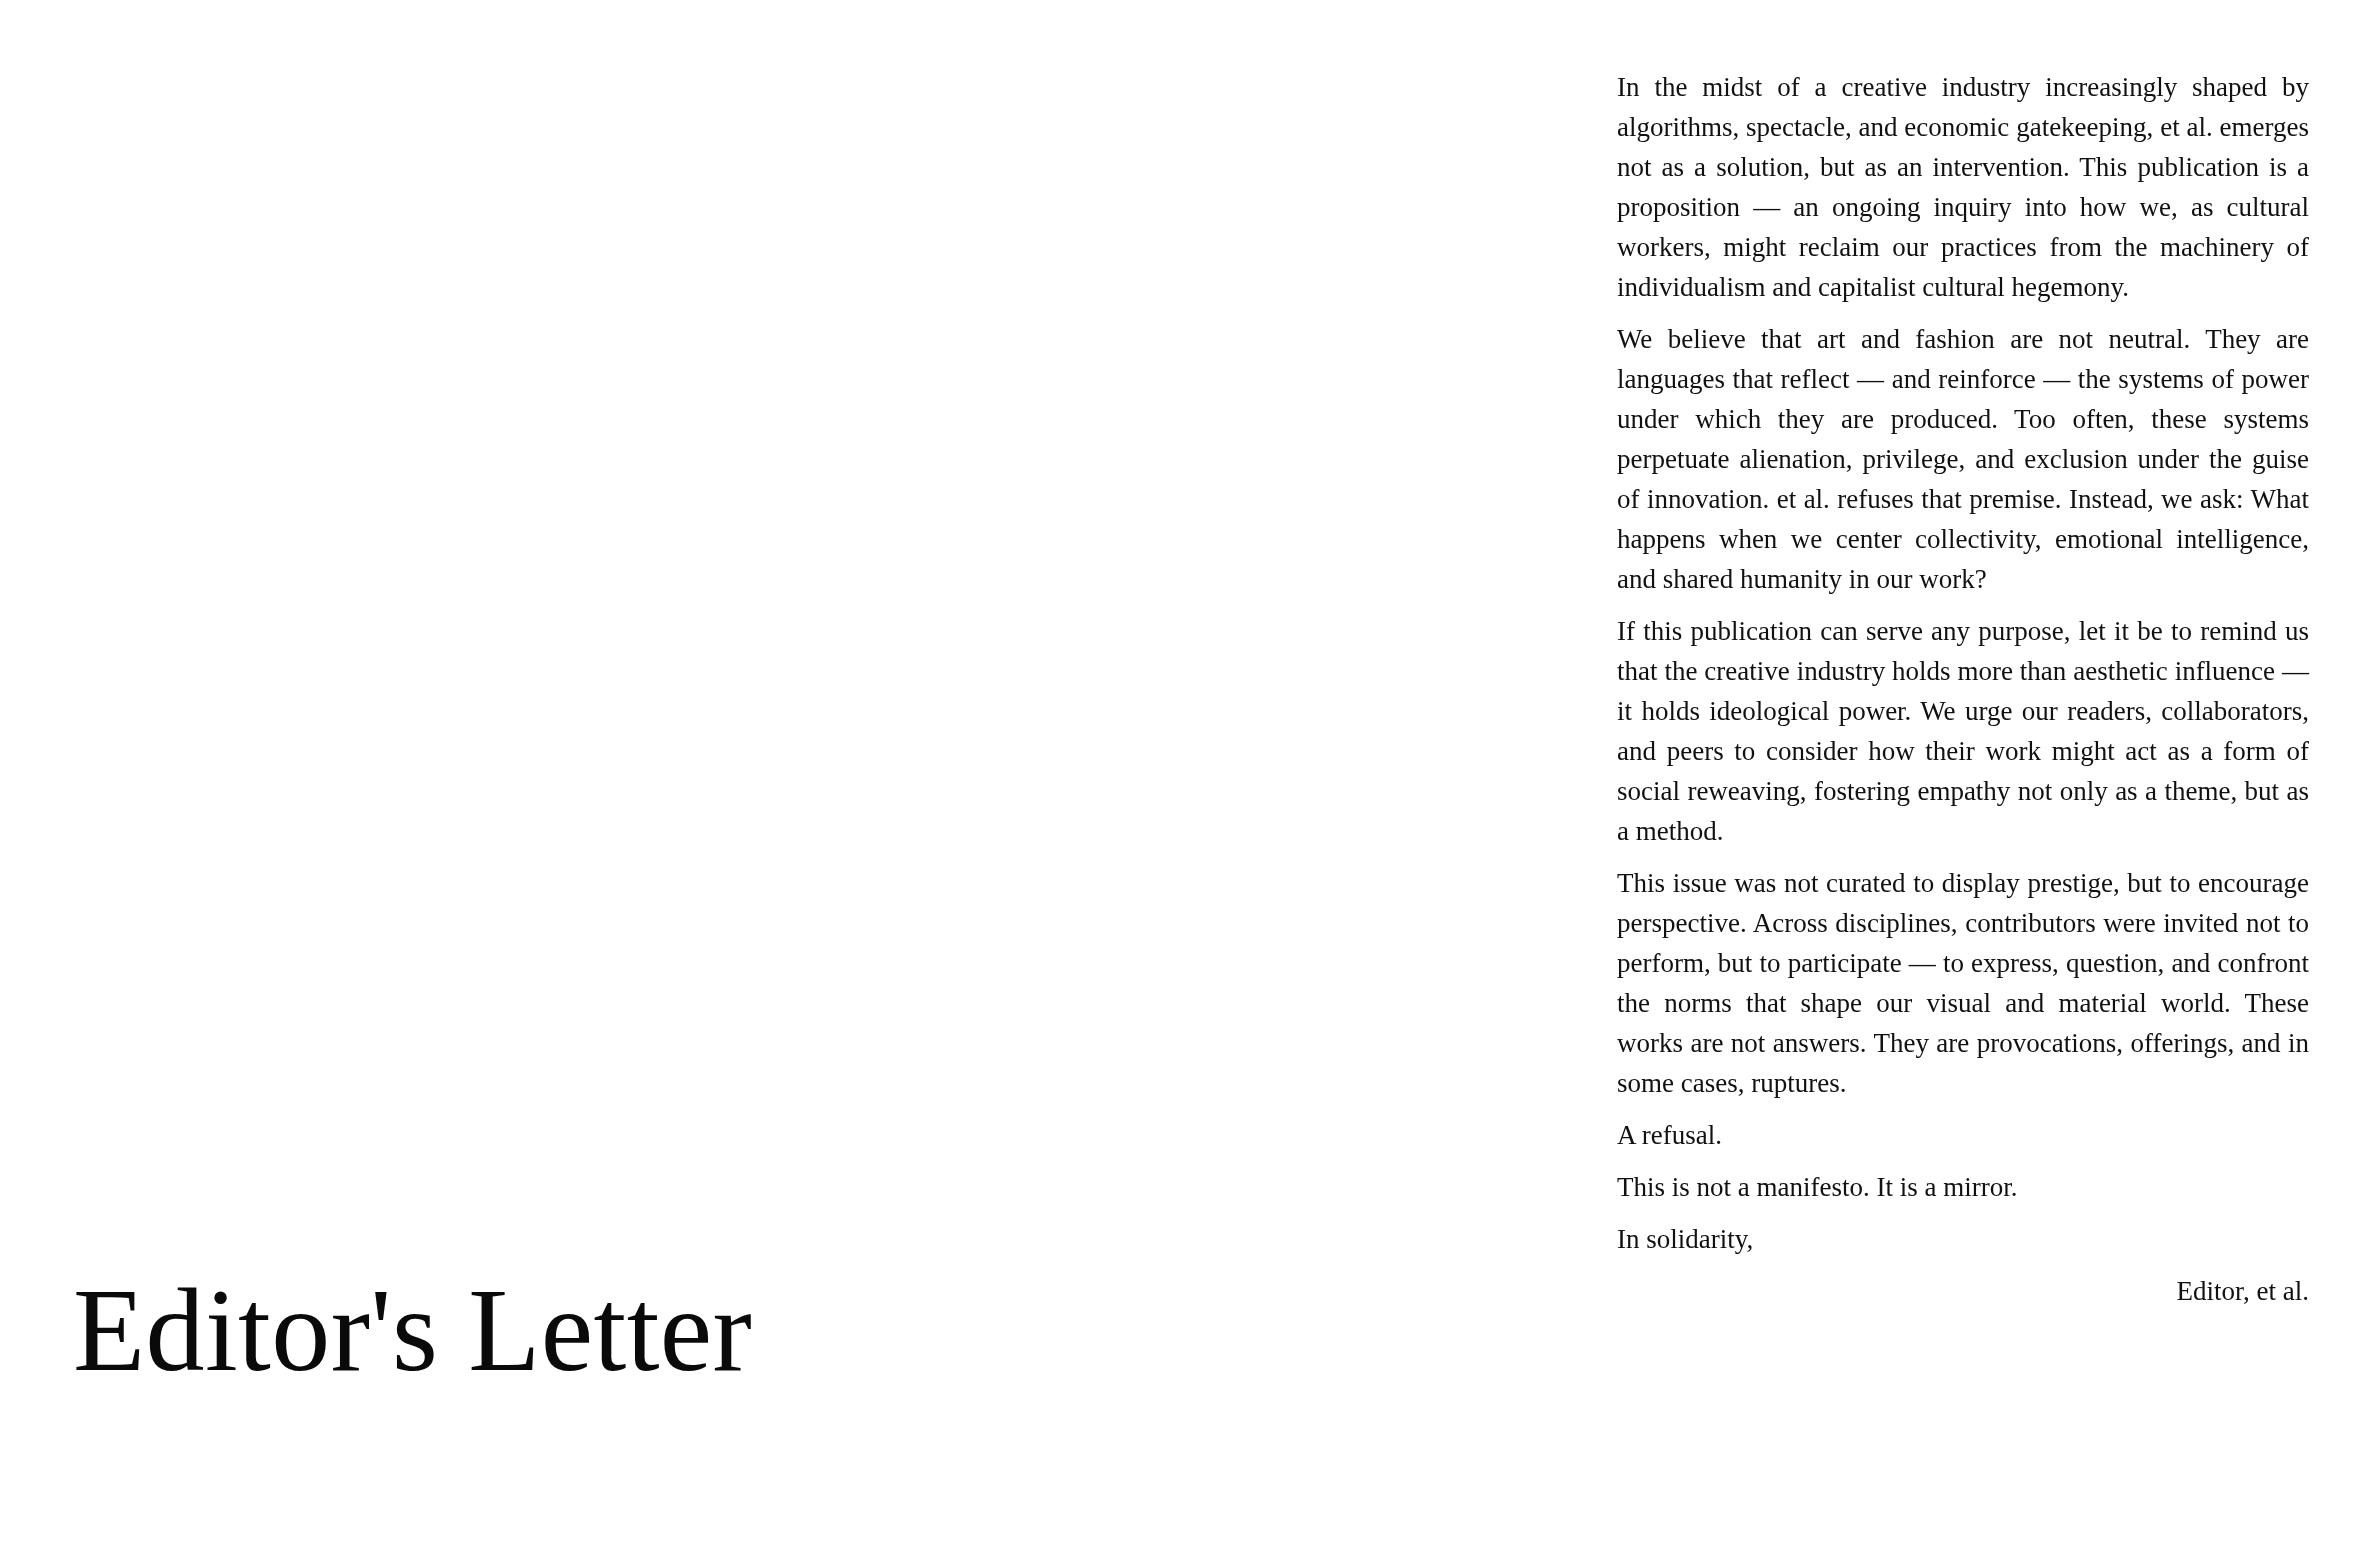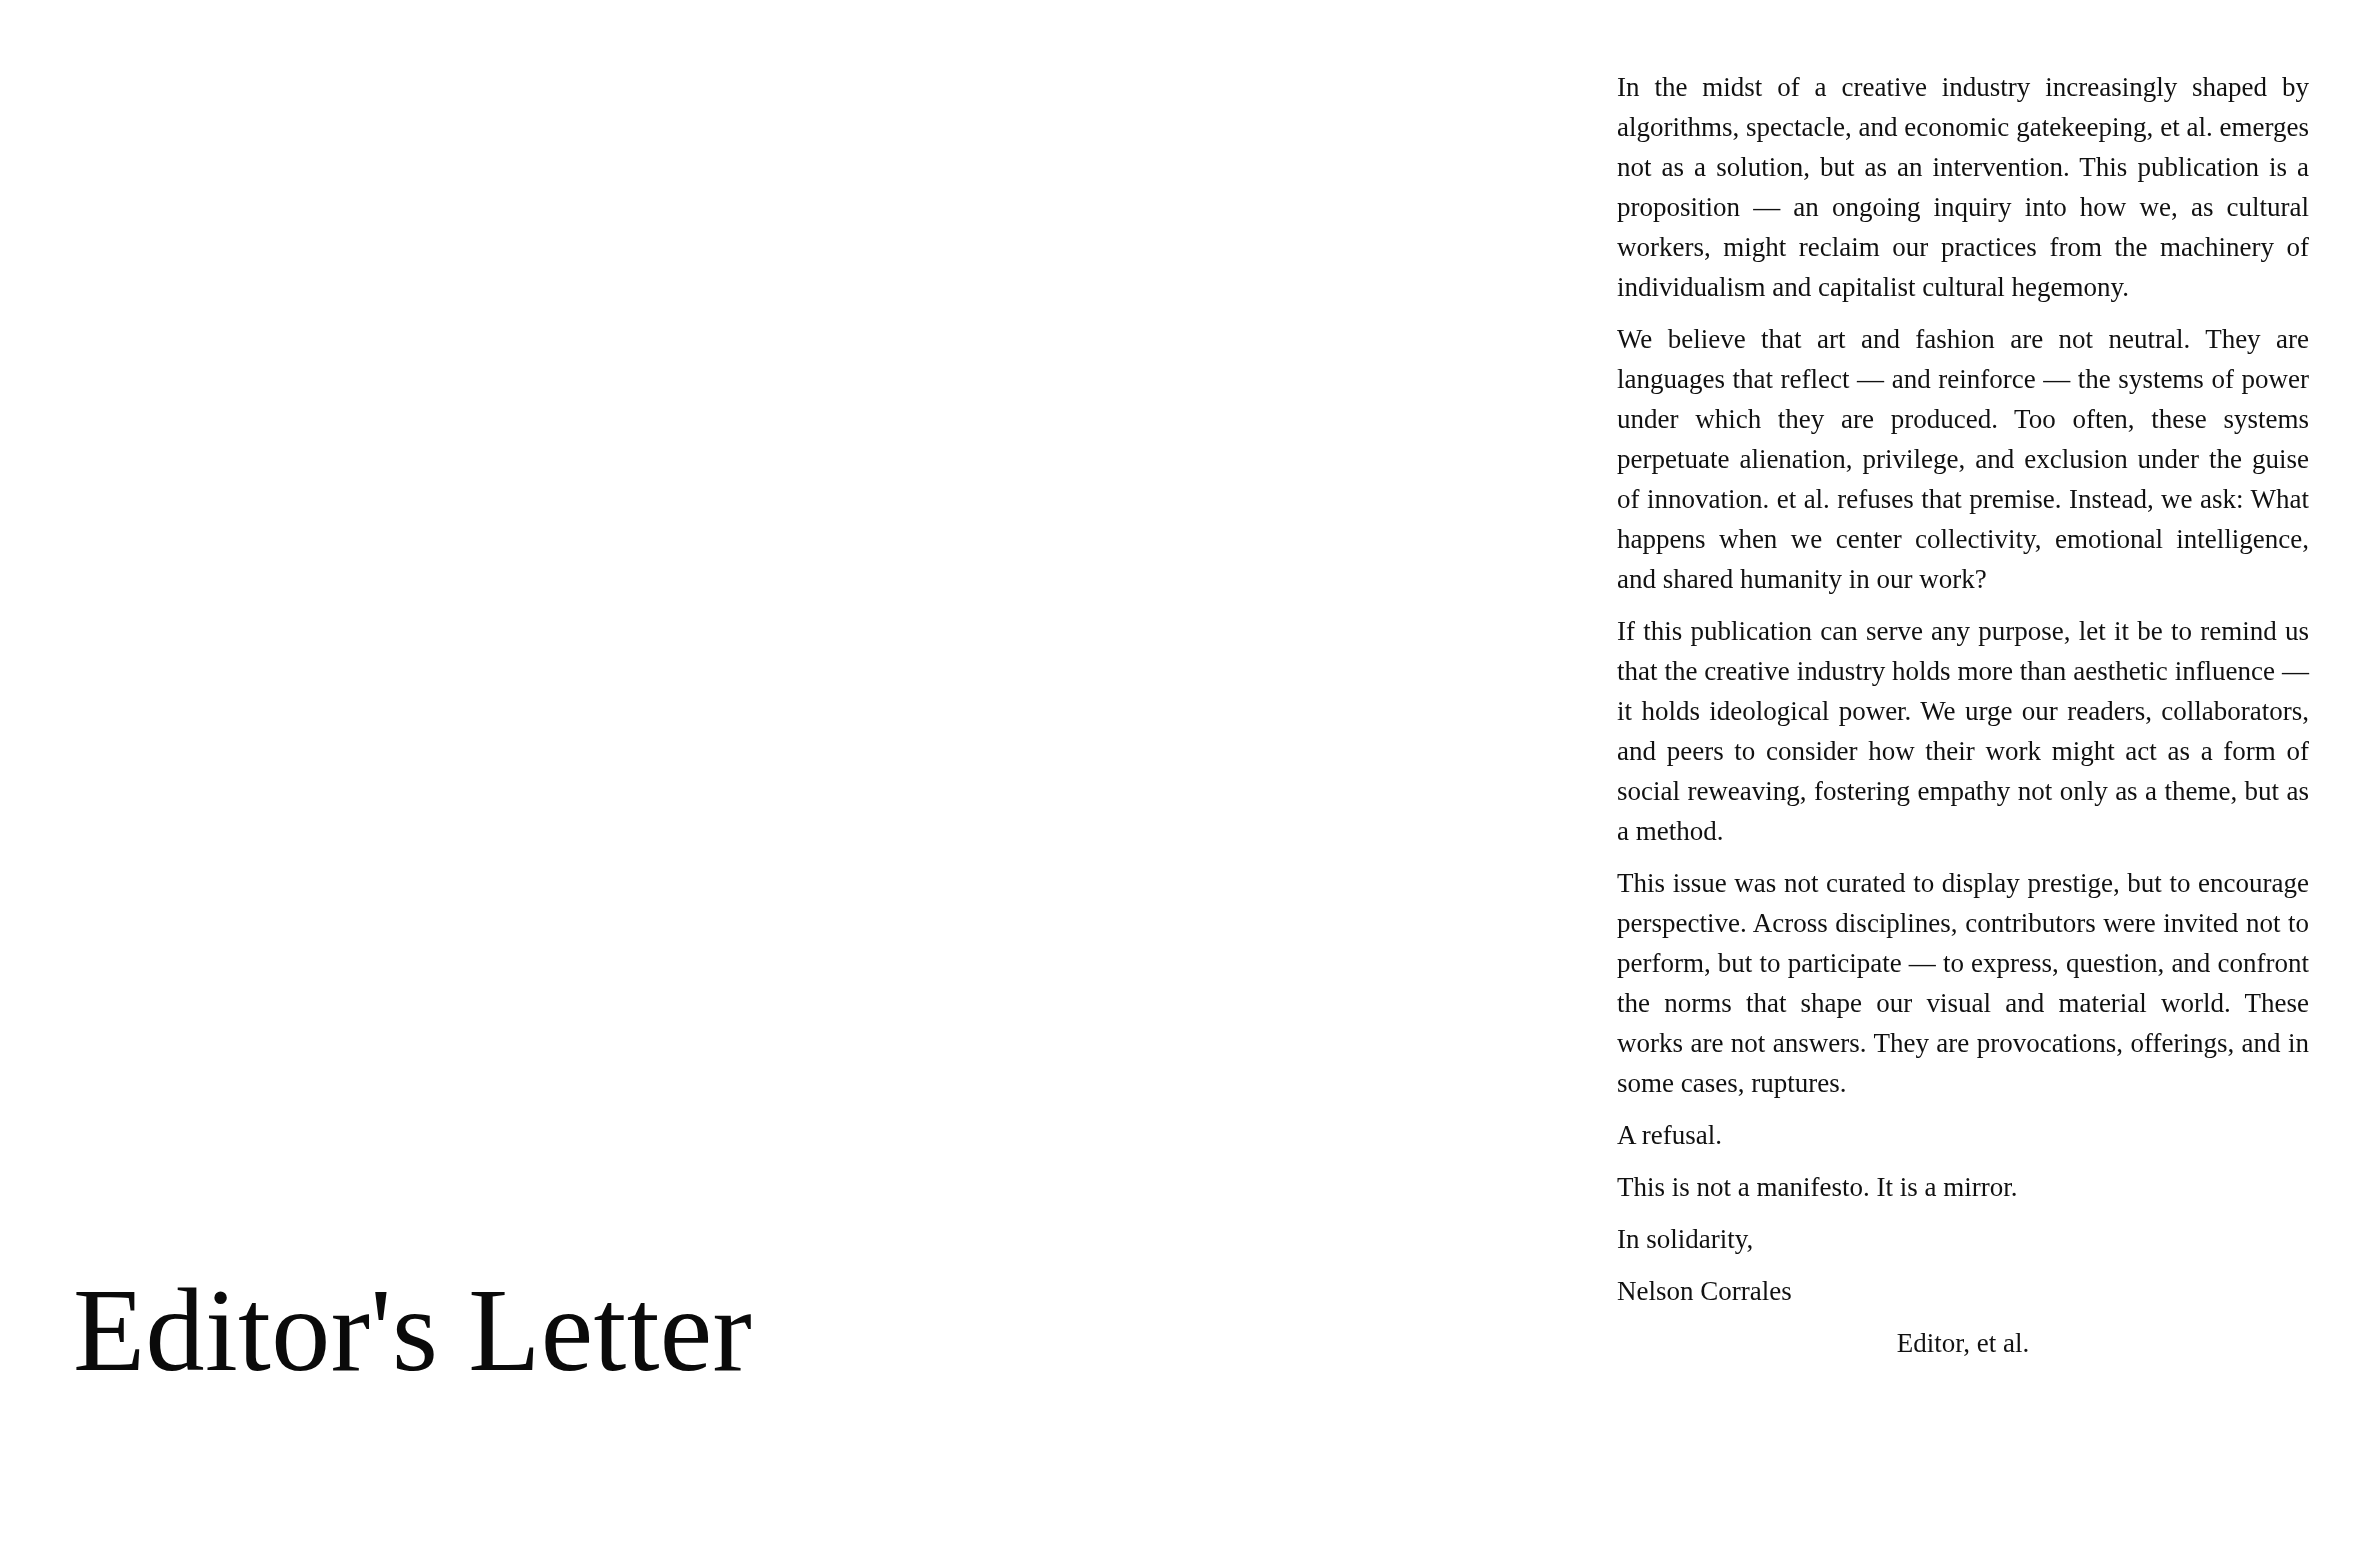--- a/index.html
+++ b/index.html
@@ -53,38 +53,37 @@
     color: #111111;
     hyphens: none;
   }
   .letter-col p {
     margin: 12px;
   }
   .letter-col p.flush {
     text-align: left;
   }
   .letter-col p.last-left {
-    text-align: center;
+    text-align: right;
   }
 </style>
 </head>
 <body>
 
 <div class="page">
 
   <div class="title-area">
     <div class="page-title">Editor's Letter</div>
   </div>
 
   <div class="letter-col">
     <p>In the midst of a creative industry increasingly shaped by algorithms, spectacle, and economic gatekeeping, et al. emerges not as a solution, but as an intervention. This publication is a proposition — an ongoing inquiry into how we, as cultural workers, might reclaim our practices from the machinery of individualism and capitalist cultural hegemony.</p>
     <p>We believe that art and fashion are not neutral. They are languages that reflect — and reinforce — the systems of power under which they are produced. Too often, these systems perpetuate alienation, privilege, and exclusion under the guise of innovation. et al. refuses that premise. Instead, we ask: What happens when we center collectivity, emotional intelligence, and shared humanity in our work?</p>
     <p>If this publication can serve any purpose, let it be to remind us that the creative industry holds more than aesthetic influence — it holds ideological power. We urge our readers, collaborators, and peers to consider how their work might act as a form of social reweaving, fostering empathy not only as a theme, but as a method.</p>
     <p>This issue was not curated to display prestige, but to encourage   perspective. Across disciplines, contributors were invited not to perform, but to participate — to express, question, and confront the norms that shape our visual and material world. These works are not answers. They are provocations, offerings, and in some cases, ruptures.</p>
     <p class="flush">A refusal.</p>
     <p class="flush">This is not a manifesto. It is a mirror.</p>
     <p class="flush">In solidarity,</p>
-    <p class="flush">Nelson Corrales</p>
     <p class="last-left">Editor, et al.</p>
   </div>
 
 </div>
 
 
 </body></html>

